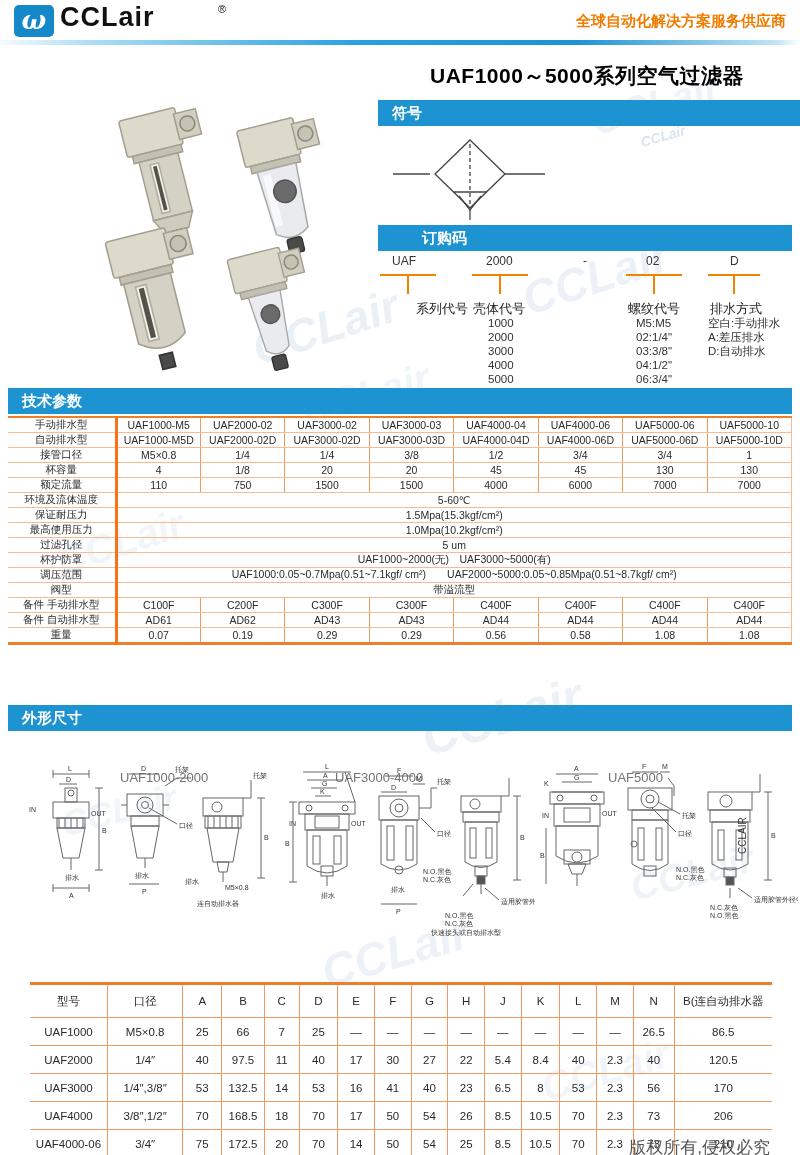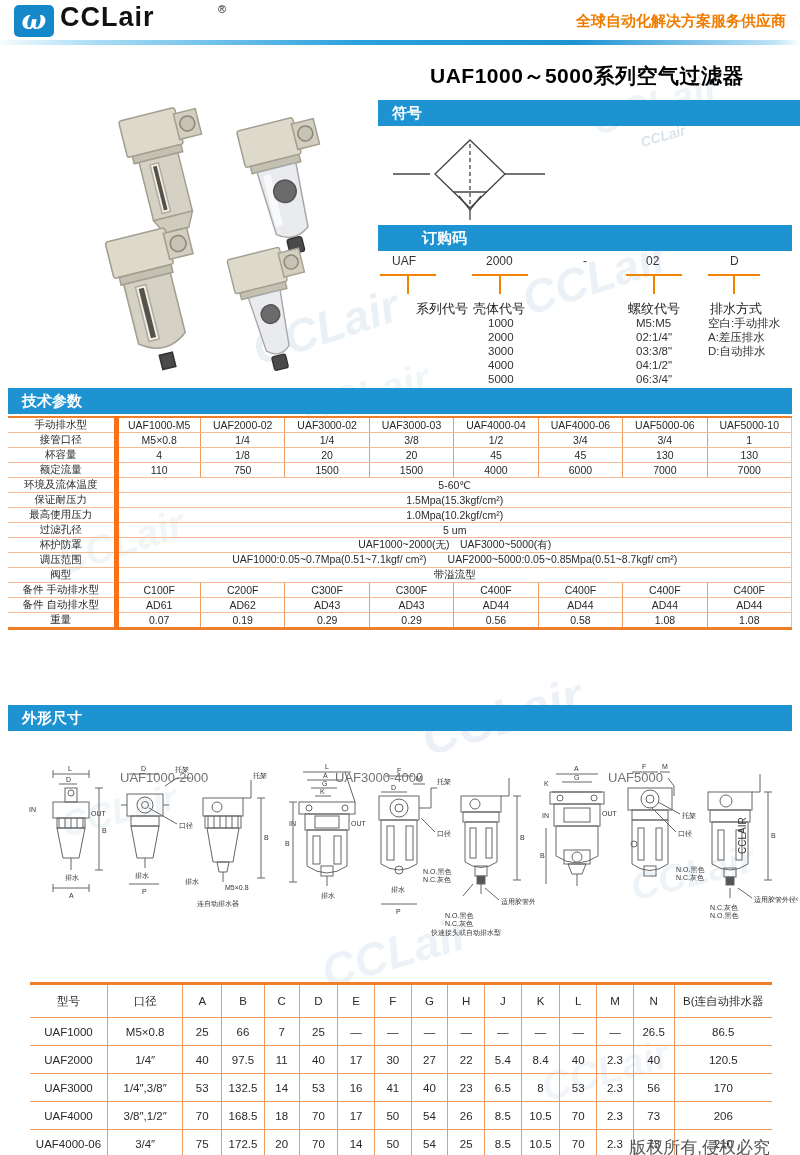--- a/index.html
+++ b/index.html
@@ -24,21 +24,21 @@
   .conn-v{width:2px;background:#f08300;}
   .grp-label{font-size:13px;color:#222;}
   .opt-list{font-size:11.5px;color:#333;line-height:14px;}
   
   table{border-collapse:collapse;}
   .tech{left:8px;top:416px;width:784px;table-layout:fixed;font-size:10.5px;text-align:center;
         border-top:2px solid #ee7f2a;border-bottom:3px solid #ee7f2a;}
   .tech td{height:13px;padding:0 1px;border-right:1px solid #f09a60;border-bottom:1px solid #f6bb93;
            white-space:nowrap;overflow:hidden;color:#2a2a2a;}
   .tech td:last-child{border-right:1px solid #f6bb93;}
-  .tech td.lbl{border-right:5px solid #f97316;margin-top:24px;}
+  .tech td.lbl{border-right:3px solid #f97316;margin-top:24px;}
   
   .dimt{left:30px;top:982px;width:742px;table-layout:fixed;font-size:11.5px;text-align:center;
         border-top:3px solid #ee7f2a;border-bottom:3px solid #ee7f2a;}
   .dimt td,.dimt th{border-right:1px solid #f09a60;border-bottom:1px solid #f09a60;color:#2a2a2a;
         font-weight:normal;white-space:nowrap;overflow:hidden;}
   .dimt th{height:30px;}
   .dimt td{height:25px;}
   .dimt tr>*:last-child{border-right:none;}
   .dimt tr:last-child td{border-bottom:none;}
   .footer{right:30px;top:1136px;font-size:17px;color:#555;}
@@ -191,20 +191,31 @@
         <td>UAF1000-M5</td>
         <td>UAF2000-02</td>
         <td>UAF3000-02</td>
         <td>UAF3000-03</td>
         <td>UAF4000-04</td>
         <td>UAF4000-06</td>
         <td>UAF5000-06</td>
         <td>UAF5000-10</td>
       </tr>
       <tr>
+        <td class="lbl">自动排水型</td>
+        <td>UAF1000-M5D</td>
+        <td>UAF2000-02D</td>
+        <td>UAF3000-02D</td>
+        <td>UAF3000-03D</td>
+        <td>UAF4000-04D</td>
+        <td>UAF4000-06D</td>
+        <td>UAF5000-06D</td>
+        <td>UAF5000-10D</td>
+      </tr>
+      <tr>
         <td class="lbl">接管口径</td>
         <td>M5×0.8</td>
         <td>1/4</td>
         <td>1/4</td>
         <td>3/8</td>
         <td>1/2</td>
         <td>3/4</td>
         <td>3/4</td>
         <td>1</td>
       </tr>

